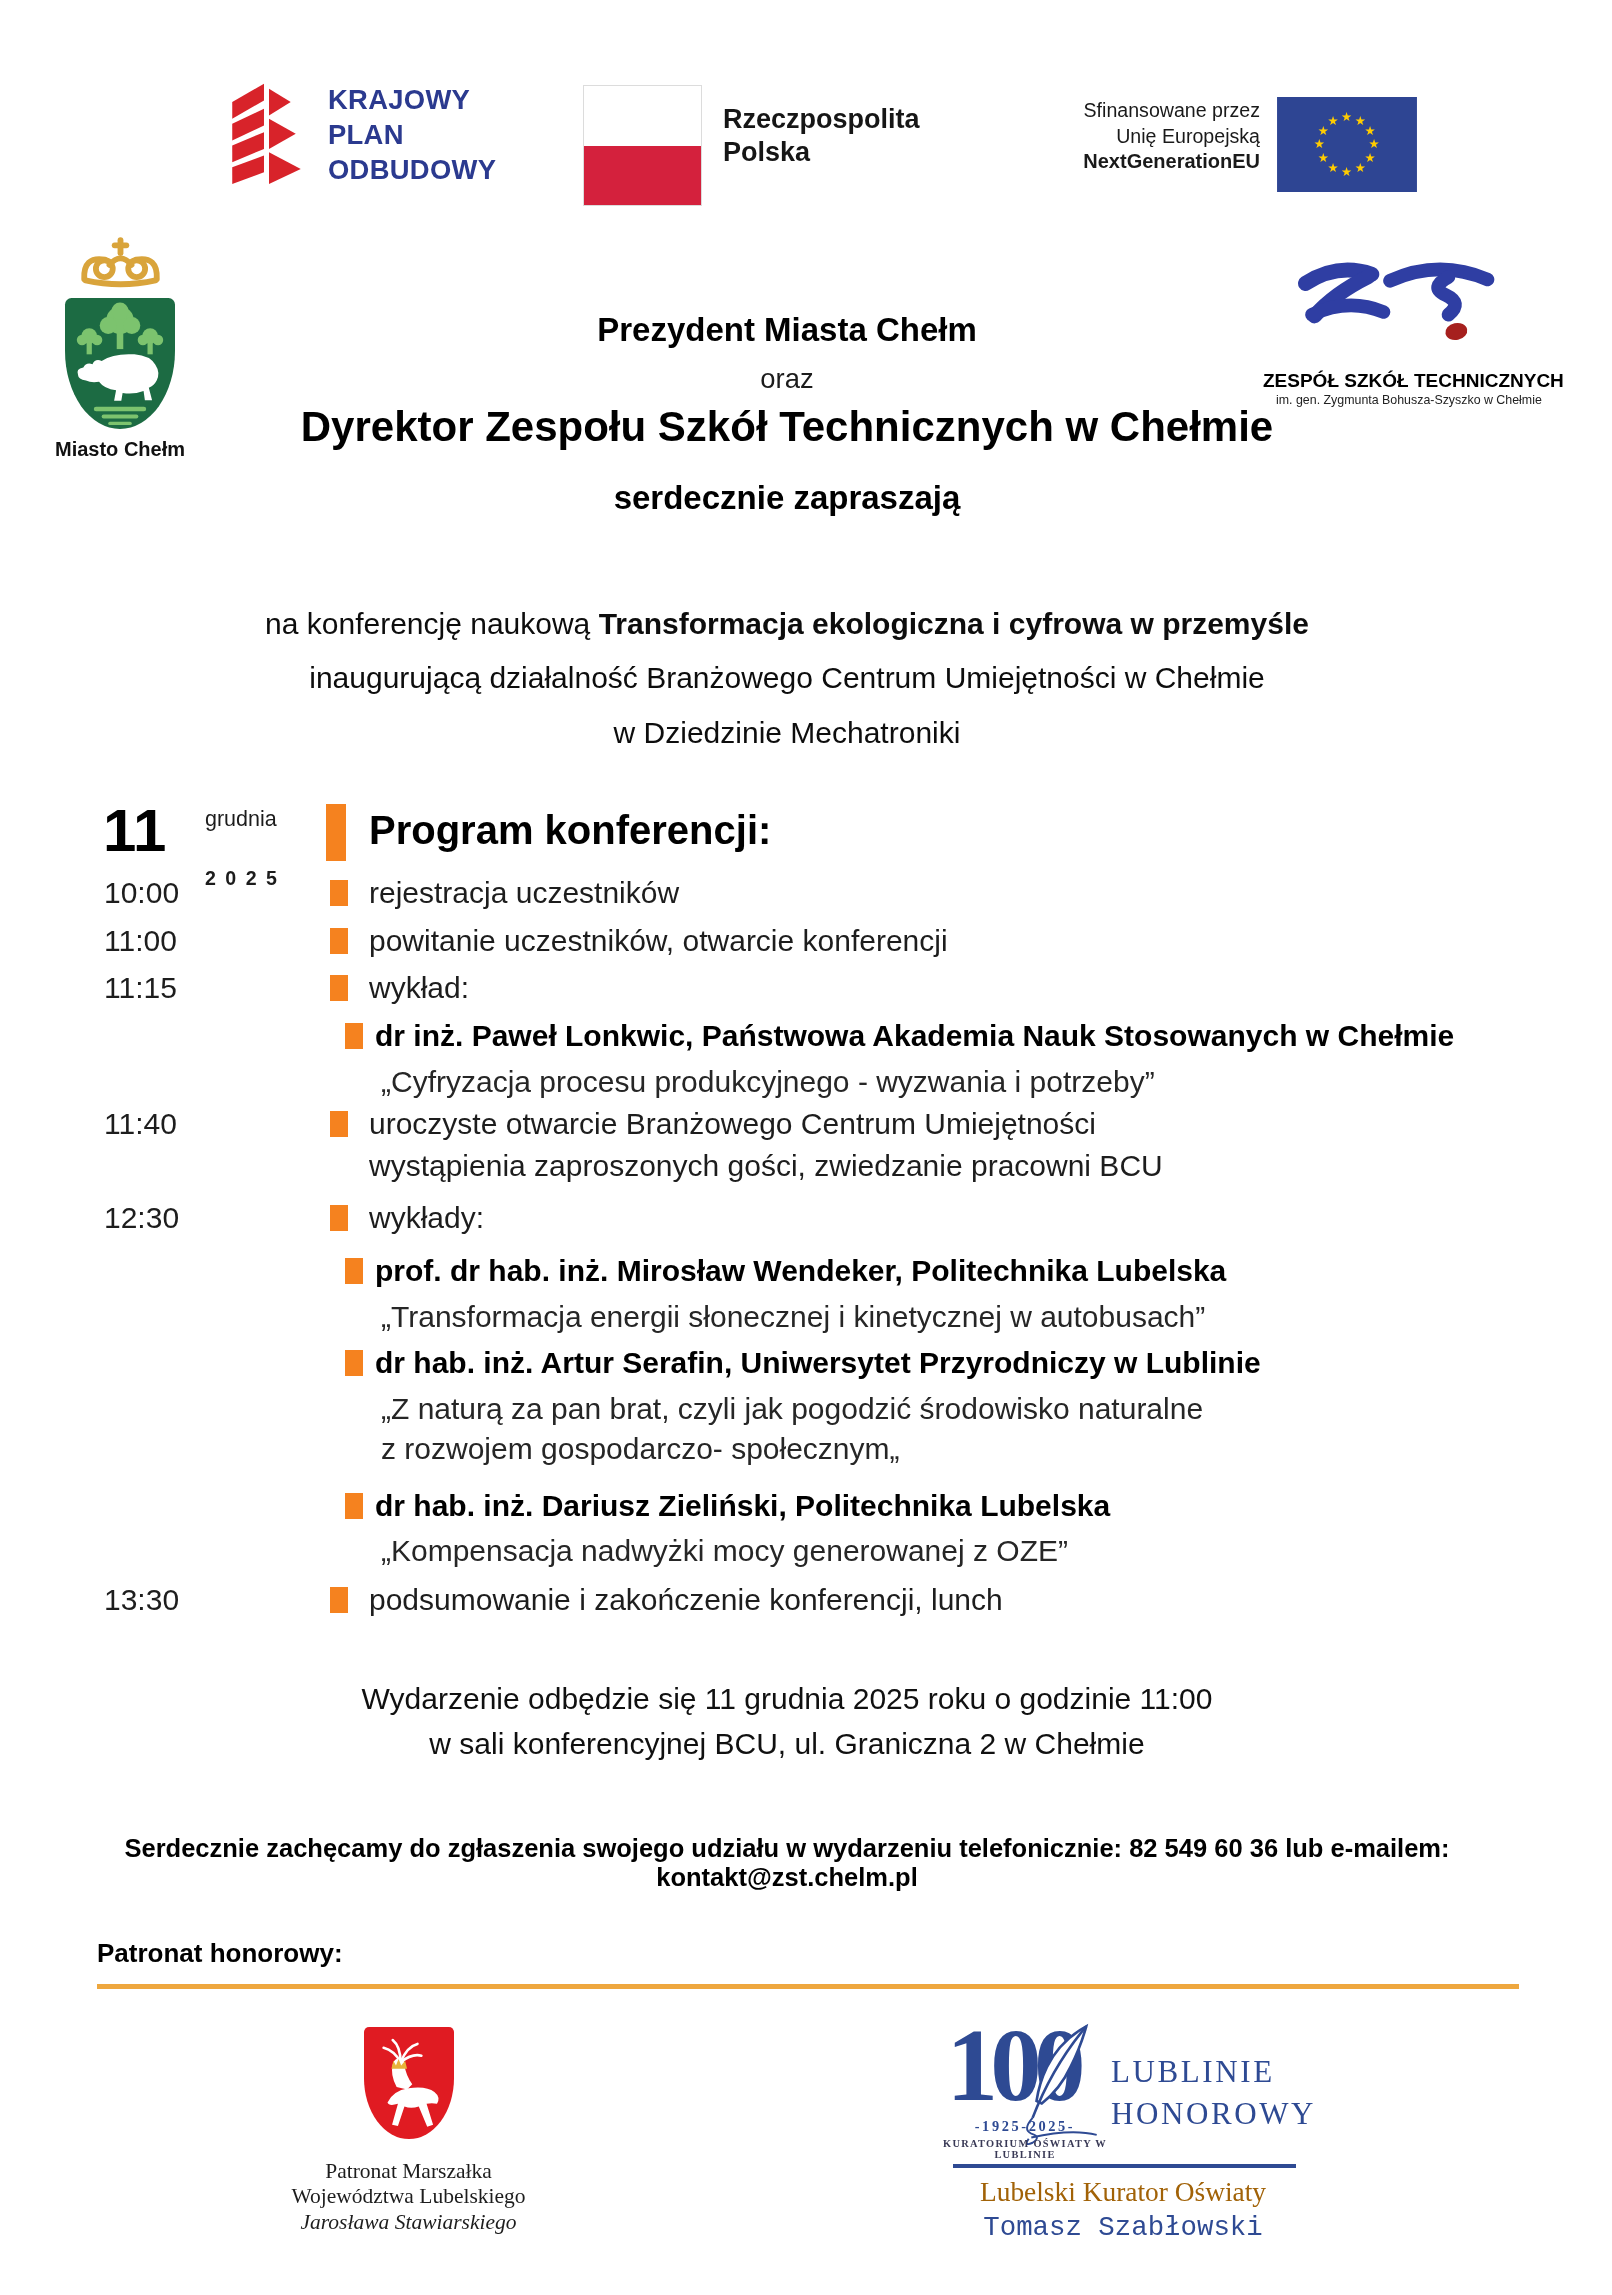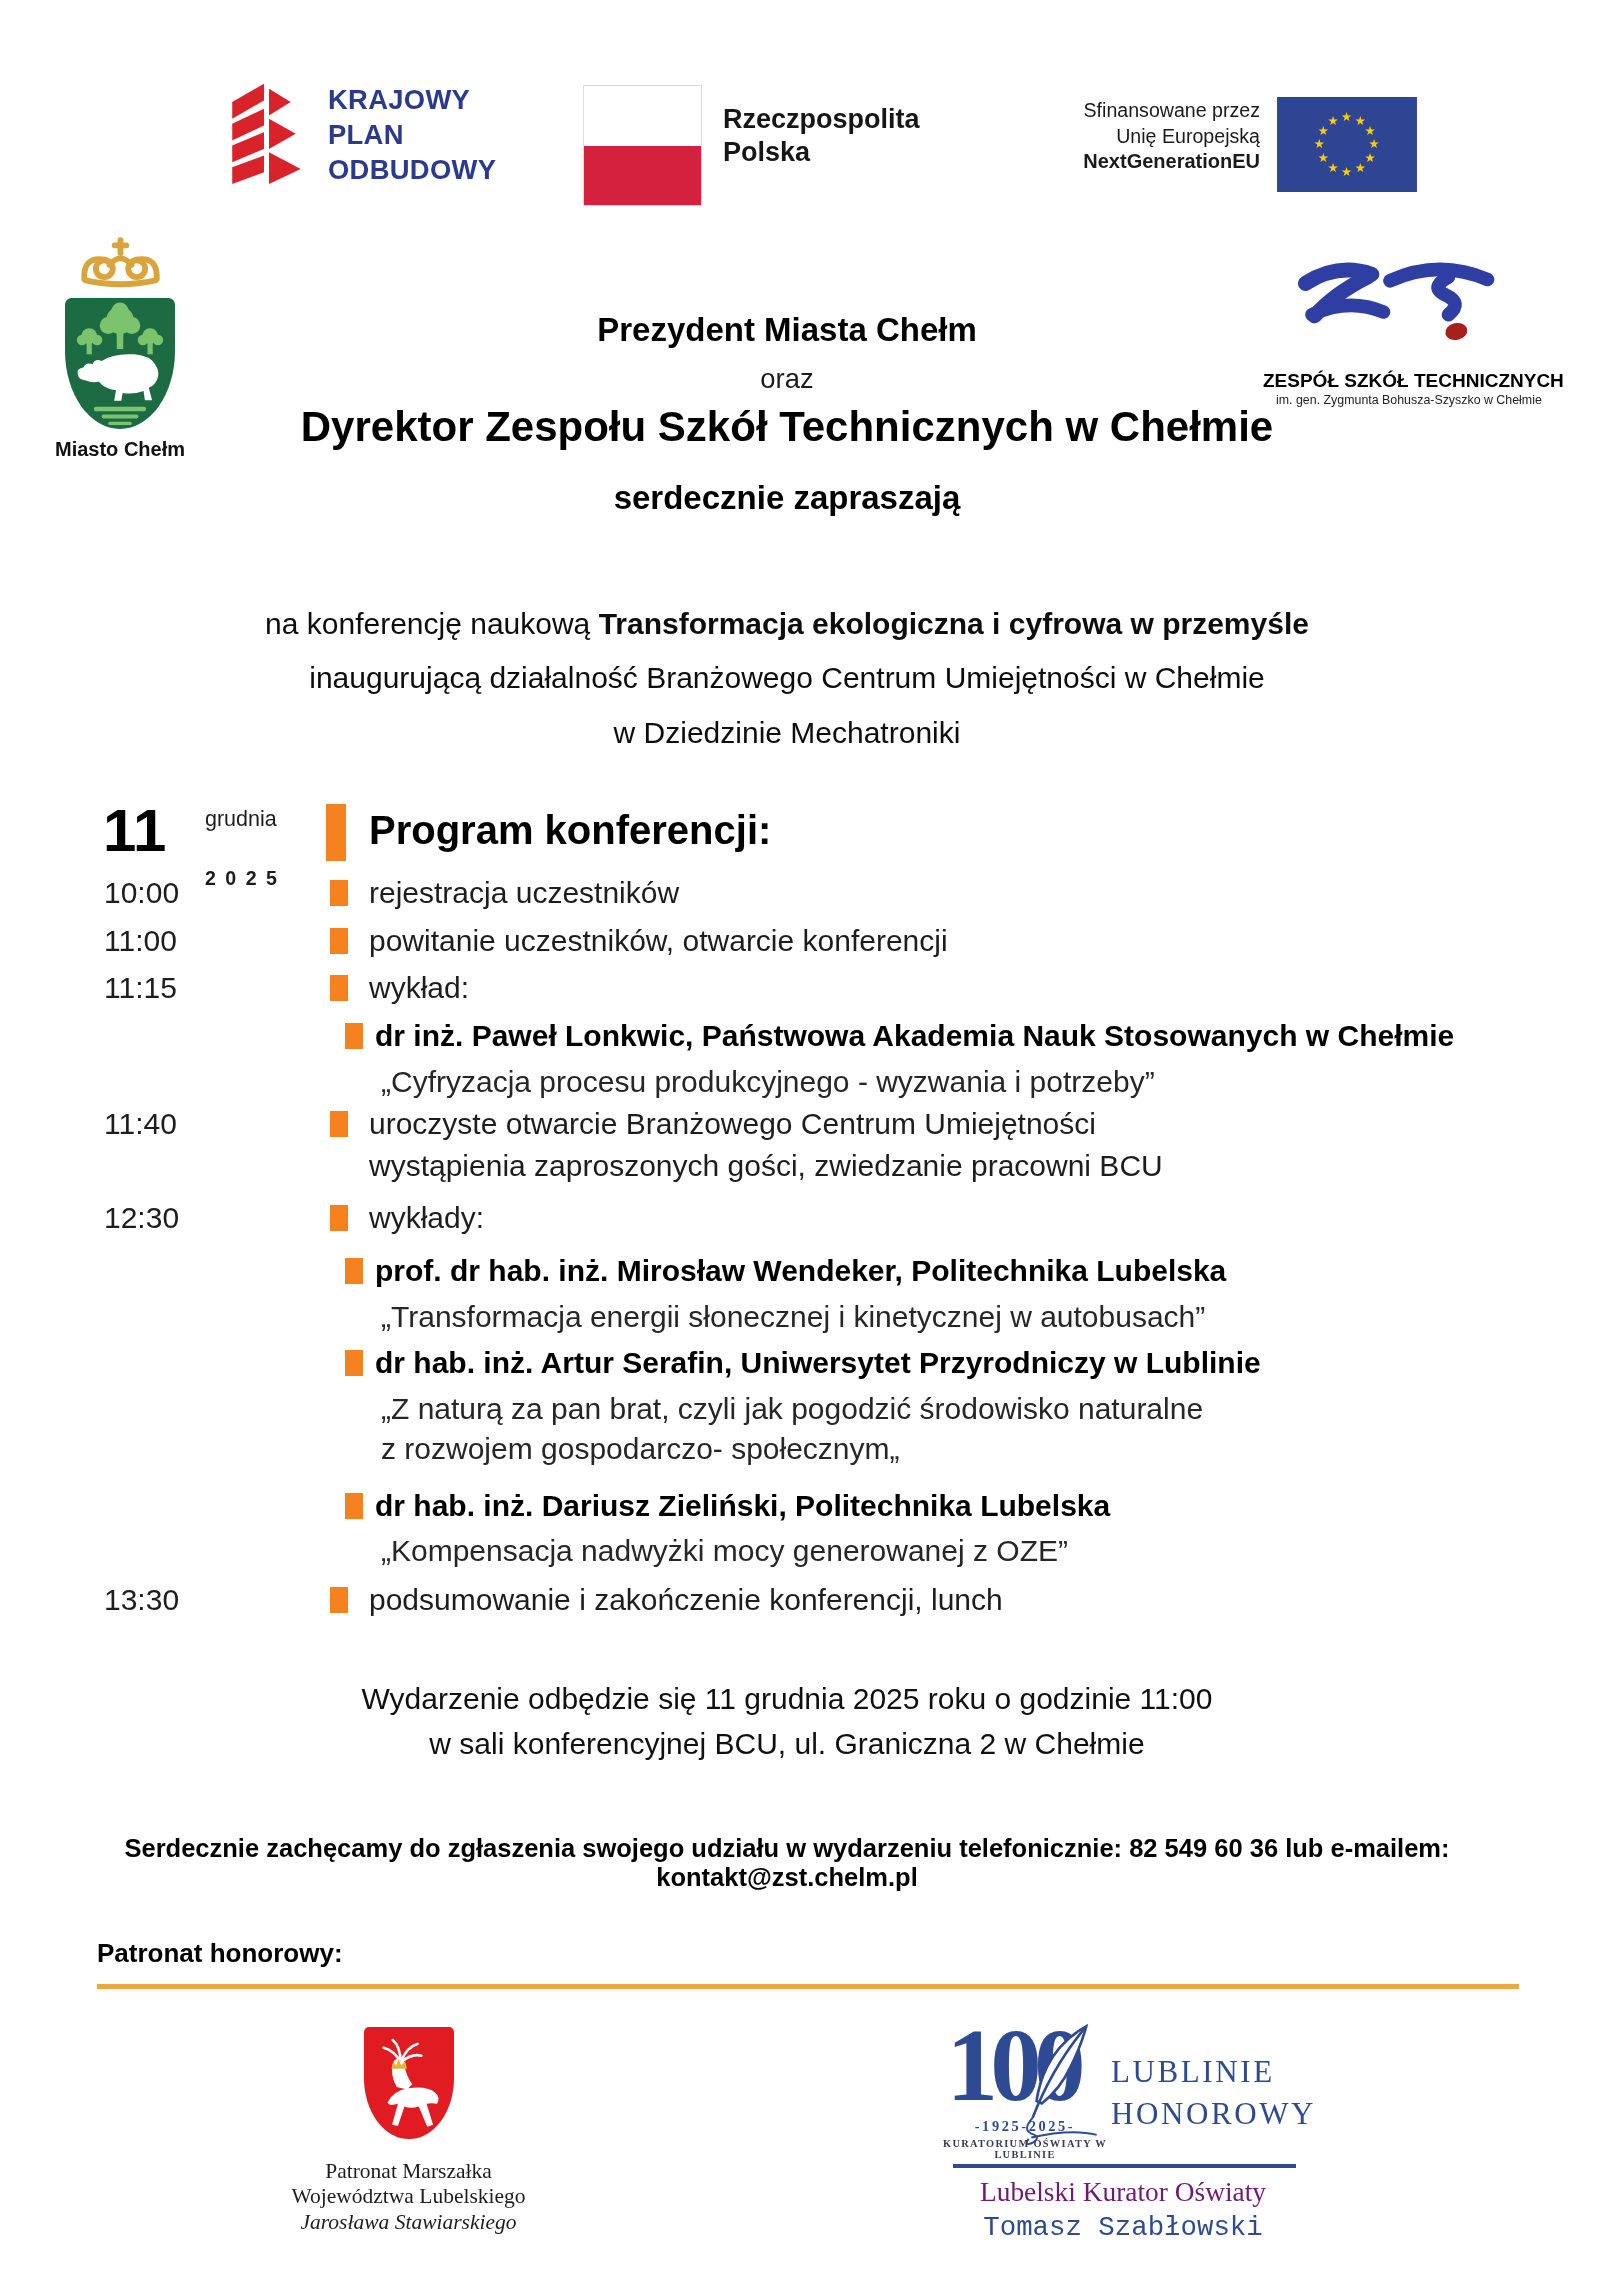--- a/index.html
+++ b/index.html
@@ -64,21 +64,21 @@
   .kur-100{position:absolute;left:6.5px;top:-3.9px;font-family:"Liberation Serif",serif;font-weight:bold;
      font-size:103px;line-height:98px;letter-spacing:-7.8px;color:#2E4A93;}
   .kur-quill{position:absolute;left:73px;top:1.3px;}
   .kur-l1{position:absolute;left:171px;top:34px;font-family:"Liberation Serif",serif;font-size:31px;letter-spacing:2.6px;color:#2E4A93;}
   .kur-l2{position:absolute;left:171px;top:76px;font-family:"Liberation Serif",serif;font-size:31px;letter-spacing:2.6px;color:#2E4A93;}
   .kur-years{position:absolute;left:0px;top:98px;width:170px;text-align:center;font-family:"Liberation Serif",serif;
      font-size:14.4px;letter-spacing:2.6px;font-weight:bold;color:#2E4A93;}
   .kur-sub{position:absolute;left:-6.5px;top:118px;width:183px;text-align:center;font-family:"Liberation Serif",serif;
      font-size:10.4px;letter-spacing:1.3px;font-weight:bold;color:#3a3a56;}
   .kur-line{position:absolute;left:13px;top:144px;width:343px;height:3.9px;background:#2E4A93;}
-  .kur-n1{position:absolute;left:0;top:157px;width:366px;text-align:center;font-family:"Liberation Serif",serif;font-size:27.4px;color:#701a75;}
+  .kur-n1{position:absolute;left:0;top:157px;width:366px;text-align:center;font-family:"Liberation Serif",serif;font-size:27.4px;color:#a16207;}
   .kur-n2{position:absolute;left:0;top:192px;width:366px;text-align:center;font-family:Liberation Mono, monospace;font-size:27.4px;color:#2E4A93;}
 </style>
 </head>
 <body>
 
 <div class="page">
 
   <div class="abs kpo">
     <svg width="84" height="112" viewBox="0 0 100 134">
       <g fill="#D8232A">

